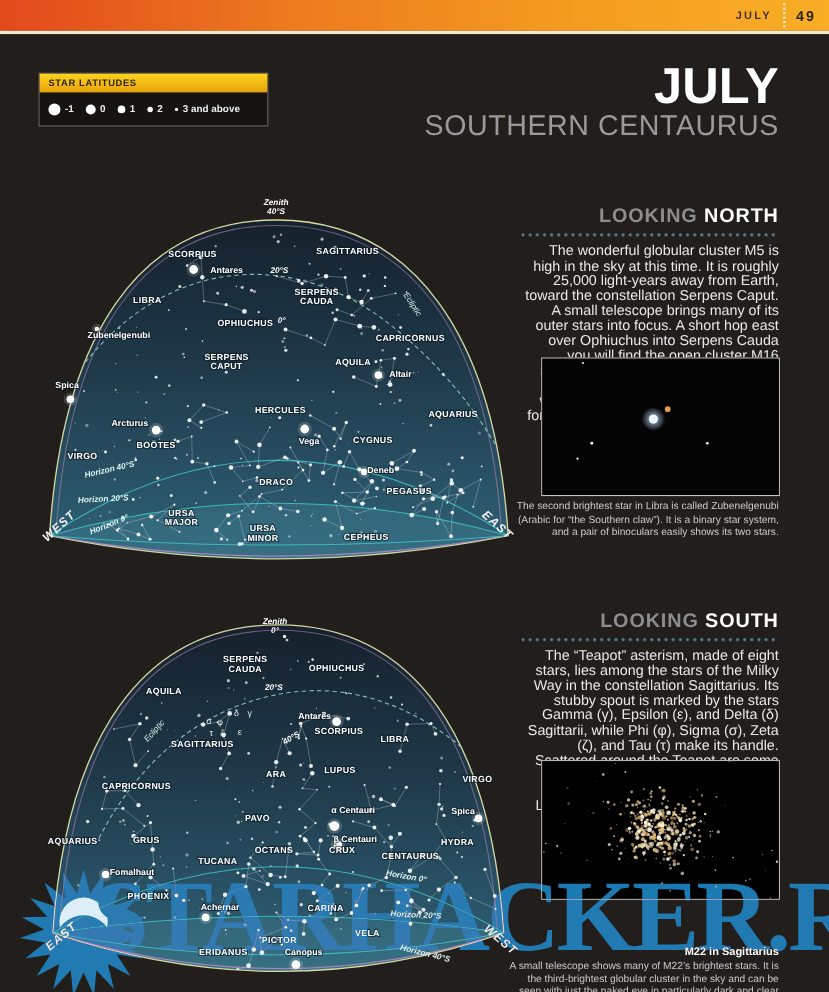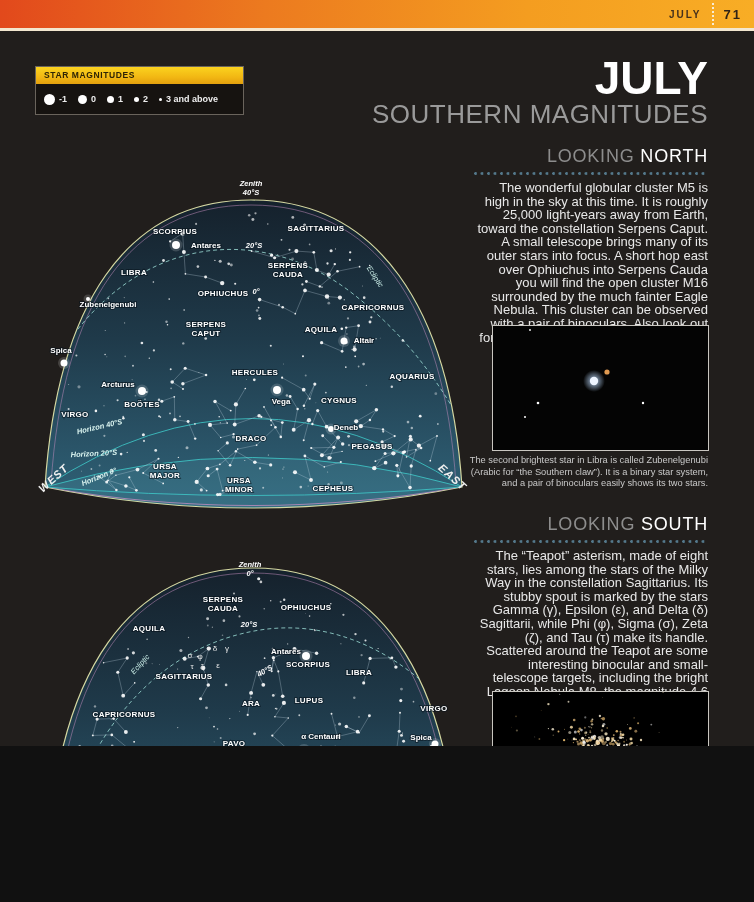--- a/index.html
+++ b/index.html
@@ -1,16 +1,16 @@
 <!DOCTYPE html>
 <html><head>
 <meta charset="utf-8">
 <style>
   html,body{margin:0;padding:0;background:#111;}
-  .page{position:relative;width:754px;height:746px;background:#211e1c;overflow:hidden;
+  .page{position:relative;width:754px;height:902px;background:#211e1c;overflow:hidden;
         font-family:"Liberation Sans",sans-serif;}
   
   .topbar{position:absolute;left:0;top:0;width:754px;height:28px;
           background:linear-gradient(90deg,#e2491c 0%,#ec7a1f 35%,#f49d20 70%,#f8ad25 100%);
           display:flex;align-items:center;justify-content:flex-end;}
   .topbar .month{font-size:10px;font-weight:bold;letter-spacing:2px;color:#45301c;margin-right:10px;}
   .topbar .vdots{height:22px;border-left:2px dotted #f7ecd6;margin-right:10px;}
   .topbar .pageno{font-size:13px;font-weight:bold;letter-spacing:2px;color:#2f2317;margin-right:12px;}
   .creamline{position:absolute;left:0;top:28px;width:754px;height:3px;background:#f3e7cf;}
 
@@ -25,21 +25,21 @@
   .mag-label{font-size:9px;font-weight:bold;color:#eee;margin-left:4px;white-space:nowrap;}
 
   
   .titleblock{position:absolute;right:46px;top:56px;text-align:right;}
   .bigtitle{font-size:46px;line-height:44px;font-weight:bold;color:#fff;letter-spacing:0;}
   .subtitle{font-size:26px;line-height:28px;color:#9a9a9a;letter-spacing:.5px;}
 
   .section{position:absolute;right:46px;width:234px;text-align:right;}
   .sec-north{top:146px;}
   .sec-south{top:514px;}
-  .looking{font-size:18px;font-weight:normal;letter-spacing:.8px;}
+  .looking{font-size:18px;font-weight:bold;letter-spacing:.8px;margin-top:40px;}
   .looking .grey{color:#8d8d8d;}
   .looking .white{color:#fff;}
   .dotrow{margin-top:5px;height:3px;
       background-image:radial-gradient(circle at 1.5px 1.5px,#54798c 1.2px,transparent 1.6px);
       background-size:6.5px 3px;background-repeat:repeat-x;}
   .para{margin-top:6px;font-size:13px;line-height:13.6px;color:#e8e8e8;}
 
   .photo{position:absolute;left:492px;width:215px;background:#000;border:1px solid #c9c6c0;}
   .photo-north{top:325px;height:124px;}
   .photo-south{top:691px;height:125px;}
@@ -73,26 +73,26 @@
   .wm-burst{position:absolute;left:14px;top:4px;}
 </style>
 </head>
 <body>
 
 <div class="page">
 
   <div class="topbar">
     <span class="month">JULY</span>
     <span class="vdots"></span>
-    <span class="pageno">71</span>
+    <span class="pageno">49</span>
   </div>
   <div class="creamline"></div>
 
   <div class="legend">
-    <div class="legend-head">STAR MAGNITUDES</div>
+    <div class="legend-head">STAR LATITUDES</div>
     <div class="legend-body" id="legend-body">
         <div class="mag-item">
           <span class="mag-dot" style="width: 11px; height: 11px;"></span>
           <span class="mag-label">-1</span>
         </div>
         <div class="mag-item">
           <span class="mag-dot" style="width: 9px; height: 9px;"></span>
           <span class="mag-label">0</span>
         </div>
         <div class="mag-item">
@@ -105,21 +105,21 @@
         </div>
         <div class="mag-item">
           <span class="mag-dot" style="width: 3px; height: 3px;"></span>
           <span class="mag-label">3 and above</span>
         </div>
       </div>
   </div>
 
   <div class="titleblock">
     <div class="bigtitle">JULY</div>
-    <div class="subtitle">SOUTHERN MAGNITUDES</div>
+    <div class="subtitle">SOUTHERN CENTAURUS</div>
   </div>
 
   <div class="section sec-north">
     <div class="looking">
       <span class="grey">LOOKING</span>
       <span class="white">NORTH</span>
     </div>
     <div class="dotrow"></div>
     <div class="para">The wonderful globular cluster M5 is high in the sky at this time. It is roughly 25,000 light-years away from Earth, toward the constellation Serpens Caput. A small telescope brings many of its outer stars into focus. A short hop east over Ophiuchus into Serpens Cauda you will find the open cluster M16 surrounded by the much fainter Eagle Nebula. This cluster can be observed with a pair of binoculars. Also look out for Alpha (α) Librae, a double star in the constellation Libra, the Scales.</div>
   </div>

